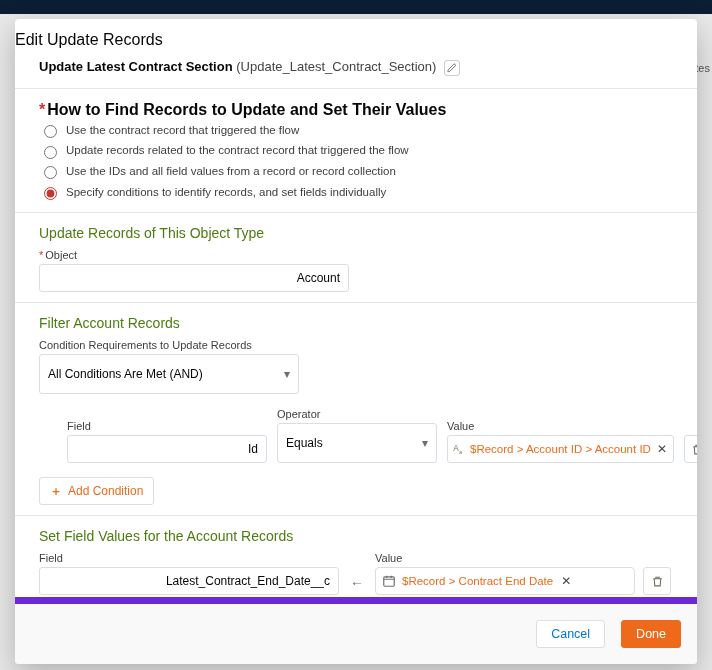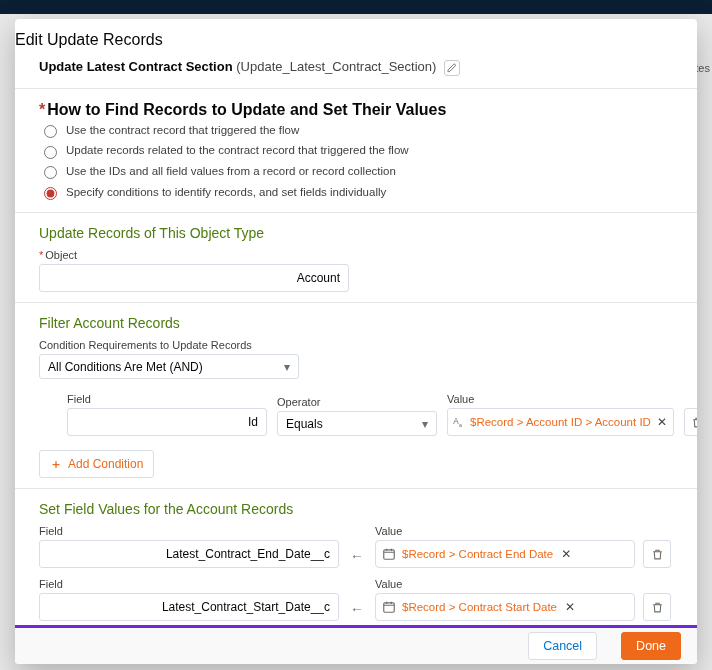--- a/index.html
+++ b/index.html
@@ -27,21 +27,21 @@
   .req::before { content:"*"; color:#c23934; margin-right:2px;}
   .radio-group { margin-top:1px;}
   .radio-row { display:flex; align-items:center; gap:6px; font-size:11.5px; color:#3e3e3c; line-height:1.8;}
   .radio-row input[type=radio]{ width:13px; height:13px; accent-color:#c23934;}
   .label-sm { font-size:11px; color:#3e3e3c; display:block; margin-bottom:3px;}
   .field-input {
     width:310px; height:28px; border:1px solid #d8dde6; border-radius:3px;
     padding:4px 8px; font-size:12px; color:#080707; background:#fff;text-align:right;
   }
   .select {
-    height:25px; border:1px solid #d8dde6; border-radius:3px; background:#fff;
+    height:40px; border:1px solid #d8dde6; border-radius:3px; background:#fff;
     padding:4px 8px; font-size:12px; color:#080707; display:flex; align-items:center; justify-content:space-between;
     cursor:pointer;
   }
   .select .chev { color:#706e6b; }
   .grid3 { display:grid; grid-template-columns: 200px 160px 1fr 30px; gap:10px; align-items:end;}
   .filter-wrap { padding-left:28px;}
   .pill-box {
     height:28px; border:1px solid #d8dde6; border-radius:3px; background:#fff;
     display:flex; align-items:center; padding:2px 4px; gap:4px; overflow:hidden; white-space:nowrap;
   }
@@ -52,21 +52,21 @@
   .add-btn {
     margin-top:14px; height:28px; border:1px solid #d8dde6; border-radius:3px;
     background:#fff; color:#ee6a1a; font-size:12px; display:inline-flex; align-items:center; gap:6px; padding:0 10px; cursor:pointer;
   }
   .add-btn .plus { color:#ee6a1a; font-weight:bold;}
   .fieldset-row { display:grid; grid-template-columns: 300px 20px 1fr 30px; gap:8px; align-items:end; margin-bottom:10px;}
   .arrow-left { color:#706e6b; text-align:center; padding-bottom:6px; font-size:14px;}
   .val-box { height:28px; border:1px solid #d8dde6; border-radius:4px; background:#fff;
     display:flex; align-items:center; padding:2px 6px; gap:6px;}
   .val-box .cal { color:#706e6b; display:inline-flex;}
-  .modal-footer { border-top:3px solid #6d28d9; background:#f9f9f9; padding:4px 16px; display:flex; justify-content:flex-end; gap:24px;}
+  .modal-footer { border-top:7px solid #6d28d9; background:#f9f9f9; padding:16px 16px; display:flex; justify-content:flex-end; gap:16px;}
   .btn { height:28px; border-radius:3px; padding:0 14px; font-size:12.5px; cursor:pointer; border:1px solid #d8dde6; background:#fff; color:#0176d3;}
   .btn-primary { background:#ee6a1a; border-color:#ee6a1a; color:#fff;}
   .selwide { width:260px;}
   svg { display:block;}
 </style>
 </head>
 <body>
 
 <div class="page">
   <div class="topbar"></div>

